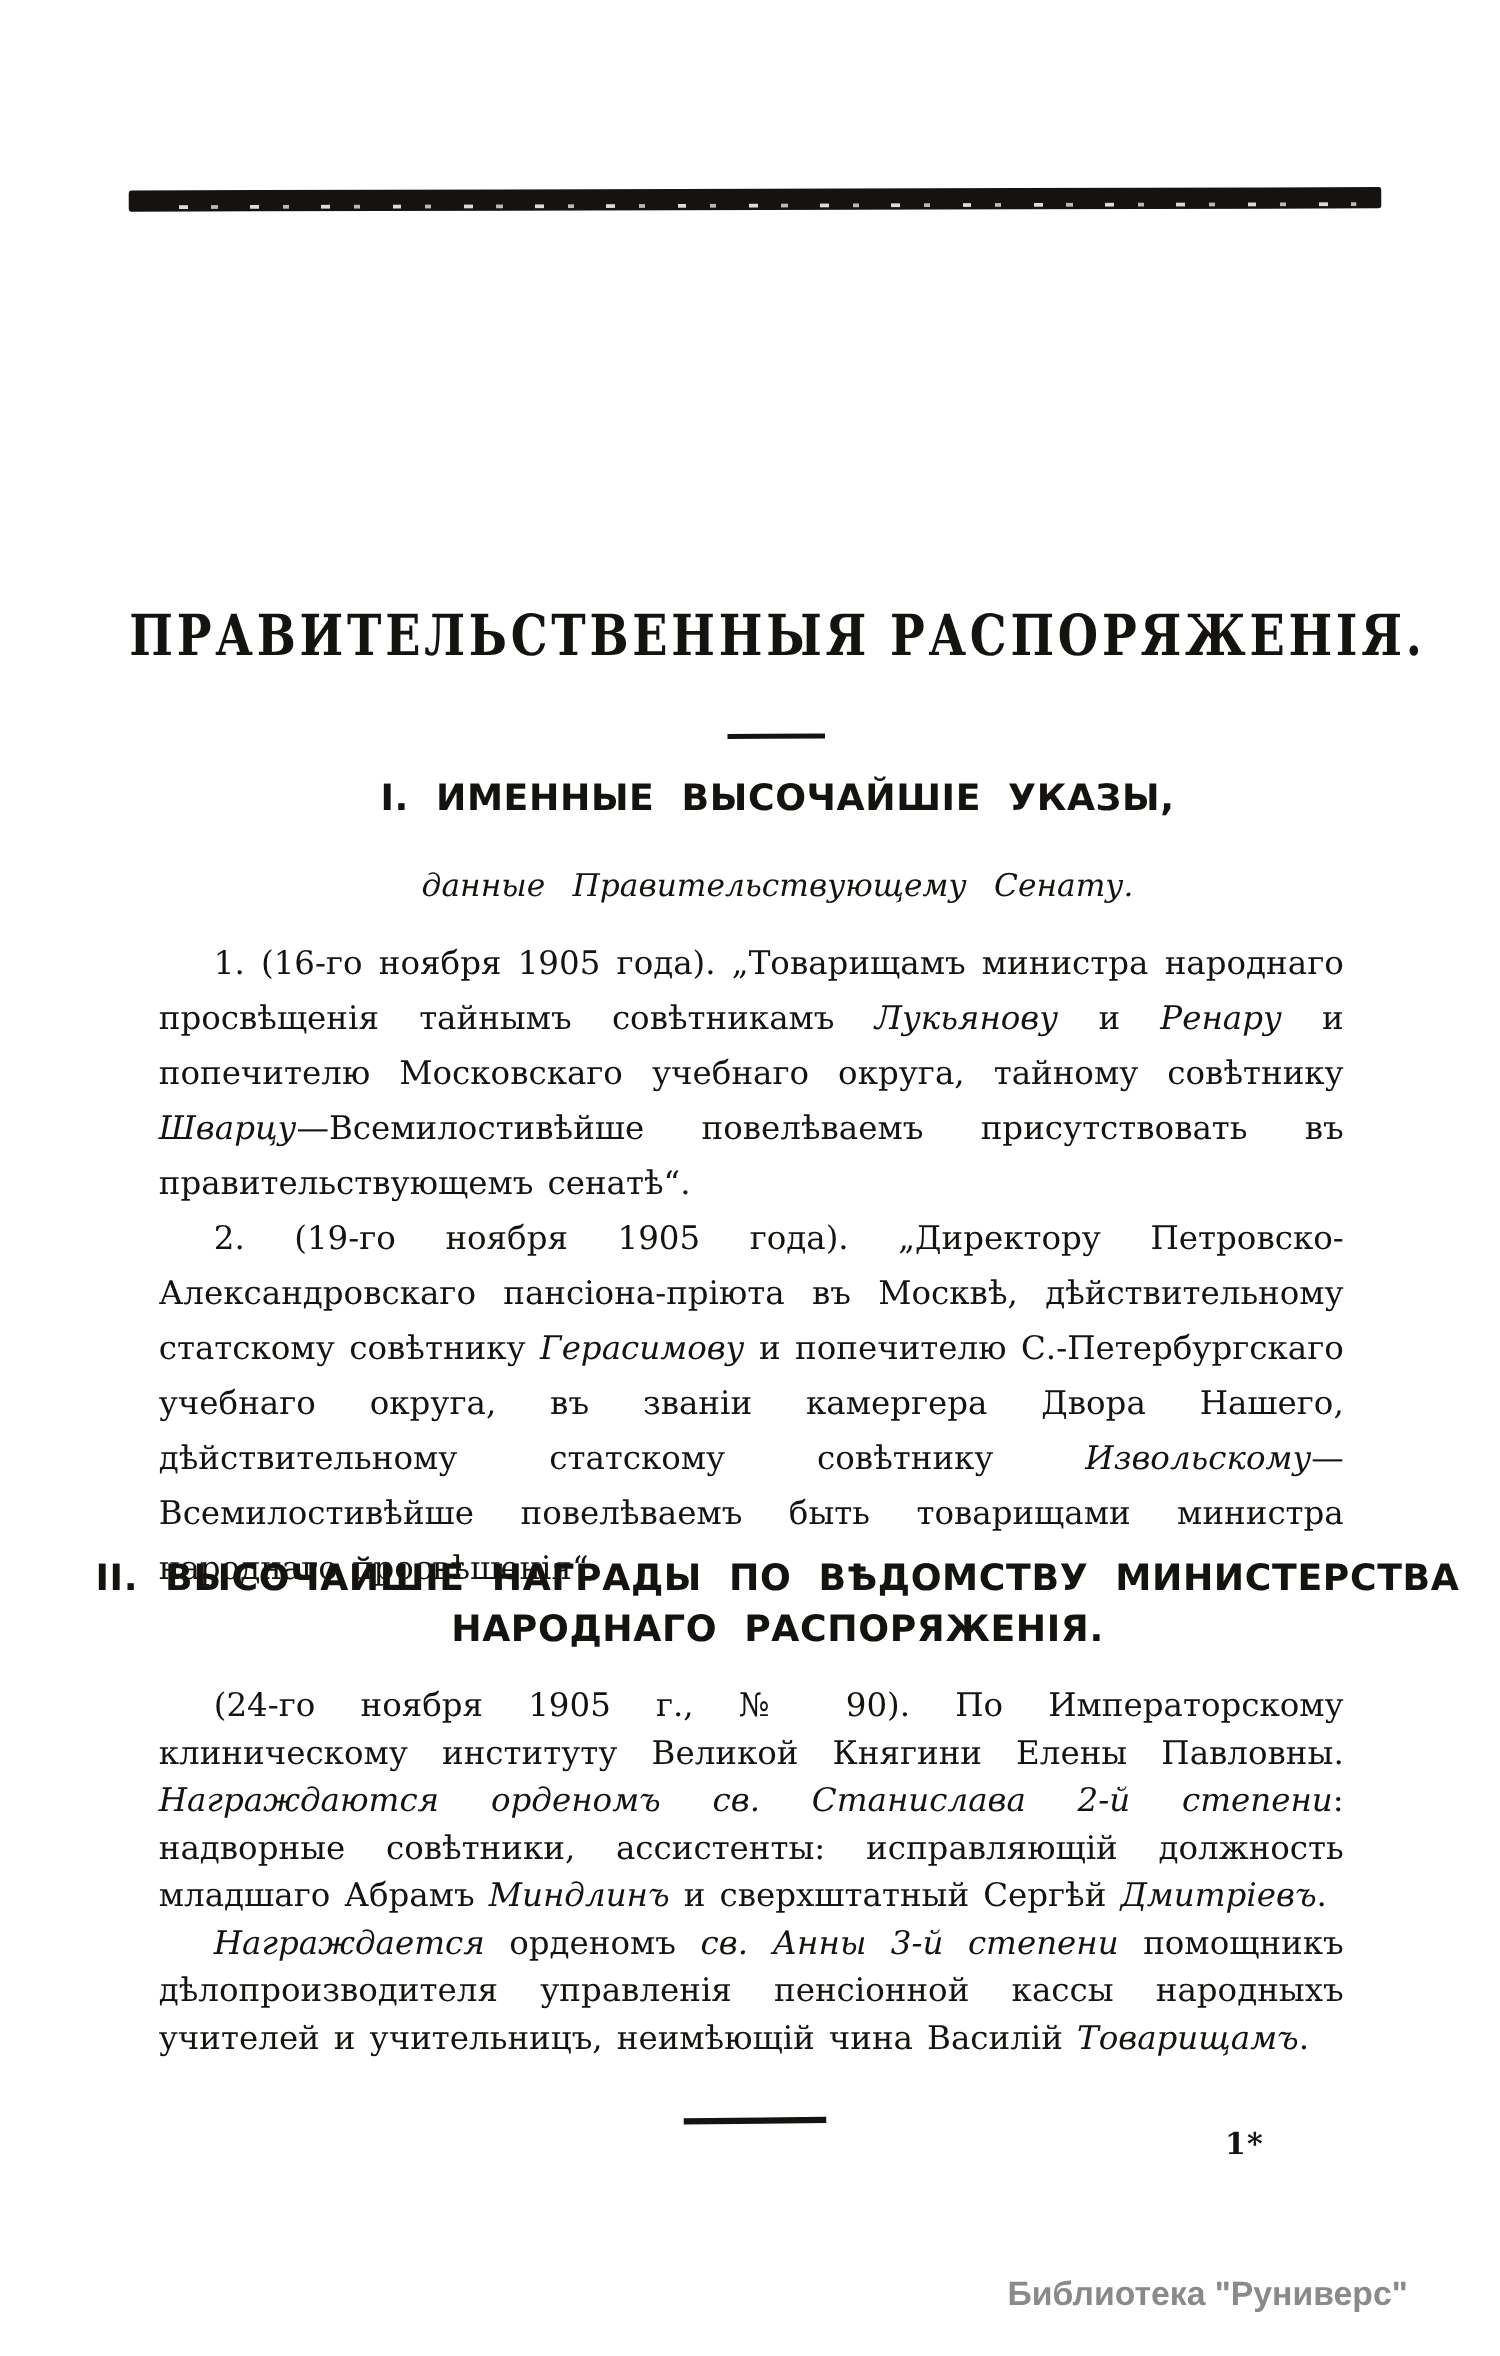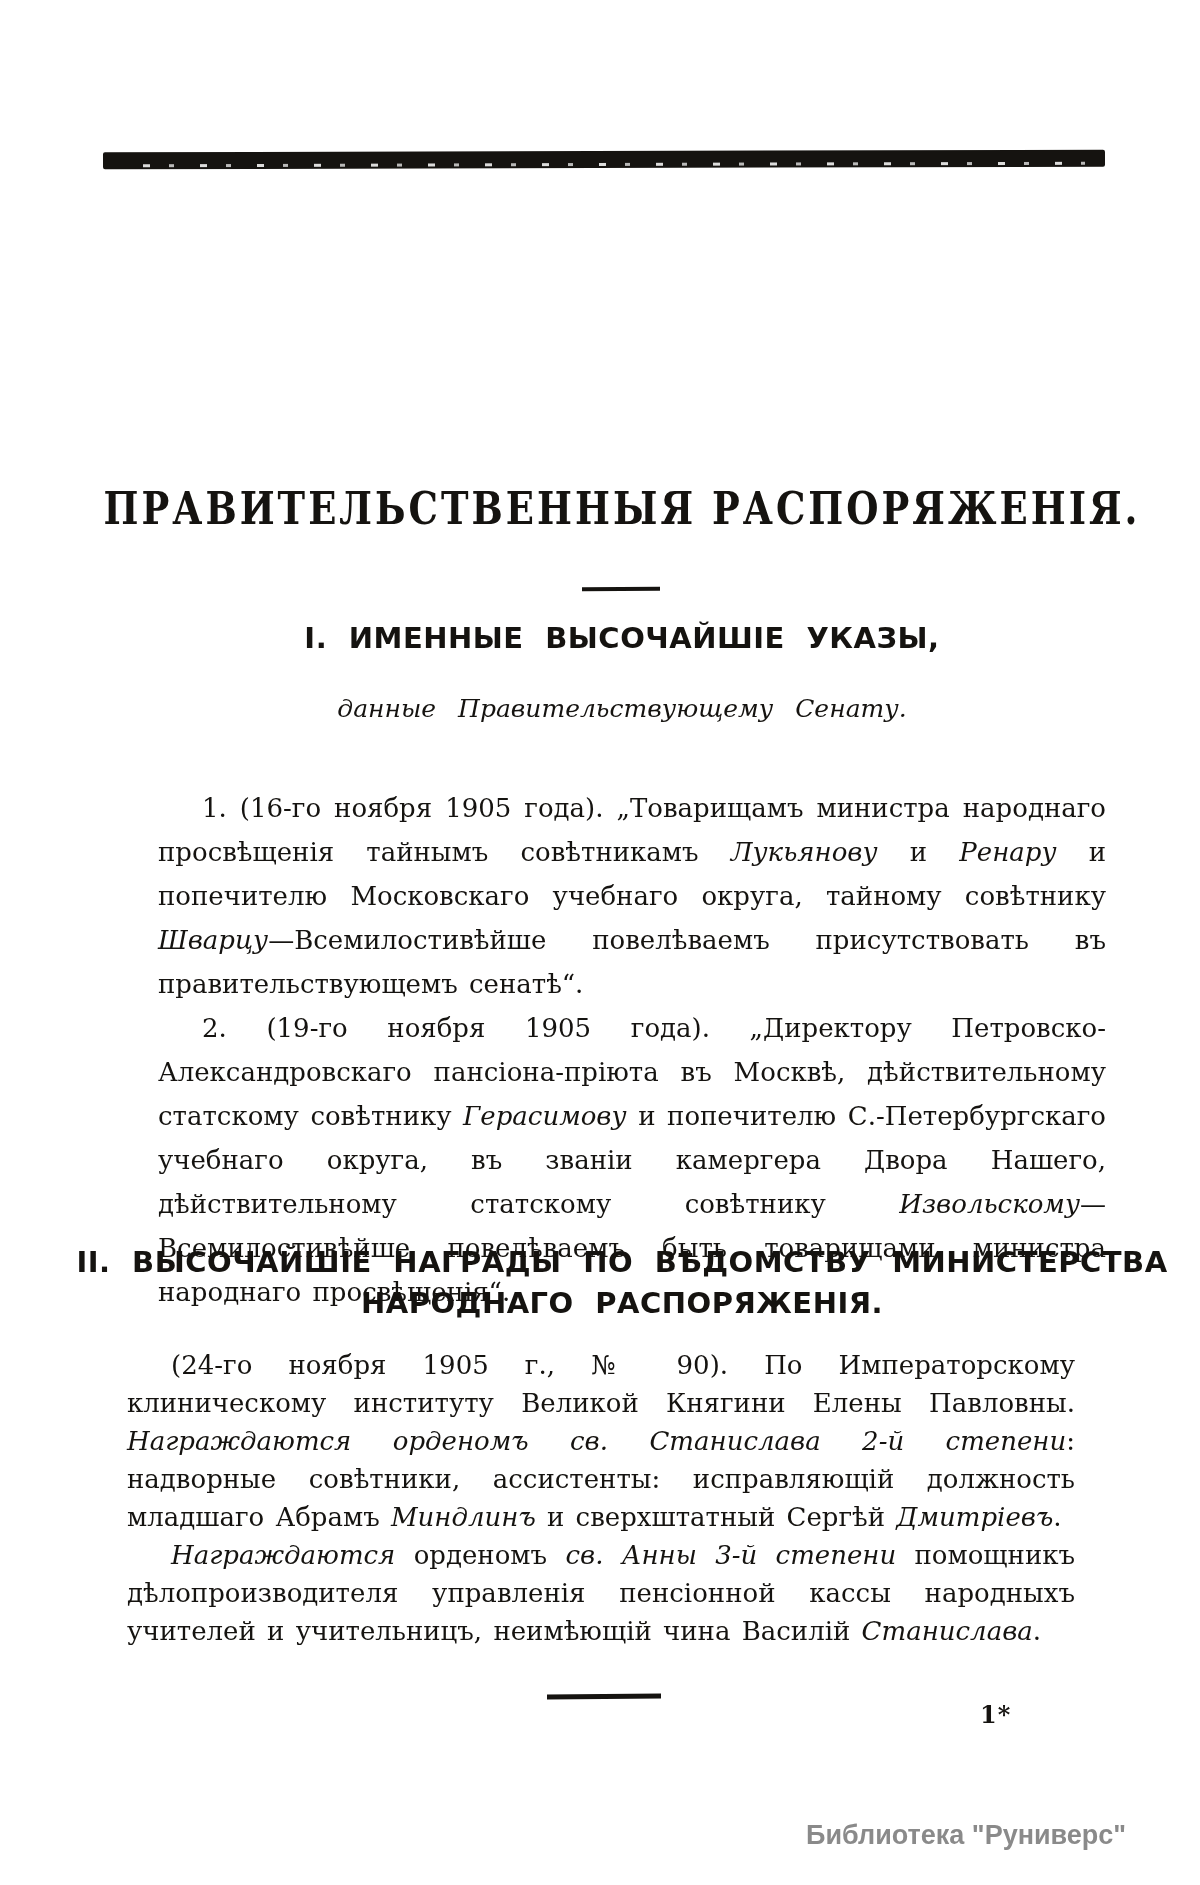--- a/index.html
+++ b/index.html
@@ -52,21 +52,21 @@
   }
   .sec1-heading{top:621px;}
   .sec2-heading{top:1242px;line-height:41px;}
   .sec2-heading .hline{display:block;}
   .sec1-subtitle{
     position:absolute;left:0;top:694px;width:100%;
     text-align:center;
     font-style:italic;font-size:25px;word-spacing:14px;
   }
   .body{position:absolute;left:127px;width:948px;}
-  .body1{top:786px;margin-left:31px;}
+  .body1{top:749px;}
   .body2{top:1346px;}
   .para{
     margin:0;
     font-size:26px;line-height:44px;
     text-align:justify;text-indent:44px;
     word-spacing:3px;
   }
   .body2 .para{line-height:38px;}
   .para .ital{font-style:italic;}
   .page-marker{
@@ -100,21 +100,21 @@
     <p class="para"><span>2. (19-го ноября 1905 года). „Директору Петровско-Александровскаго пансіона-пріюта въ Москвѣ, дѣйствительному статскому совѣтнику </span><span class="ital">Герасимову</span><span> и попечителю С.-Петербургскаго учебнаго округа, въ званіи камергера Двора Нашего, дѣйствительному статскому совѣтнику </span><span class="ital">Извольскому</span><span>—Всемилостивѣйше повелѣваемъ быть товарищами министра народнаго просвѣщенія“.</span></p>
   </div>
 
   <h2 class="sec-heading sec2-heading">
     <span class="hline">ІІ. ВЫСОЧАЙШІЕ НАГРАДЫ ПО ВѢДОМСТВУ МИНИСТЕРСТВА</span>
     <span class="hline">НАРОДНАГО РАСПОРЯЖЕНІЯ.</span>
   </h2>
 
   <div class="body body2">
     <p class="para"><span>(24-го ноября 1905 г., № 90). По Императорскому клиническому институту Великой Княгини Елены Павловны. </span><span class="ital">Награждаются орденомъ св. Станислава 2-й степени</span><span>: надворные совѣтники, ассистенты: исправляющій должность младшаго Абрамъ </span><span class="ital">Миндлинъ</span><span> и сверхштатный Сергѣй </span><span class="ital">Дмитріевъ</span><span>.</span></p>
-    <p class="para"><span class="ital">Награждаются</span><span> орденомъ </span><span class="ital">св. Анны 3-й степени</span><span> помощникъ дѣлопроизводителя управленія пенсіонной кассы народныхъ учителей и учительницъ, неимѣющій чина Василій </span><span class="ital">Станислава</span><span>.</span></p>
+    <p class="para"><span class="ital">Награждается</span><span> орденомъ </span><span class="ital">св. Анны 3-й степени</span><span> помощникъ дѣлопроизводителя управленія пенсіонной кассы народныхъ учителей и учительницъ, неимѣющій чина Василій </span><span class="ital">Товарищамъ</span><span>.</span></p>
   </div>
 
   <div class="divider divider-bottom"></div>
 
   <div class="page-marker">1*</div>
 
   <div class="watermark">Библиотека "Руниверс"</div>
 
 </div>
 

